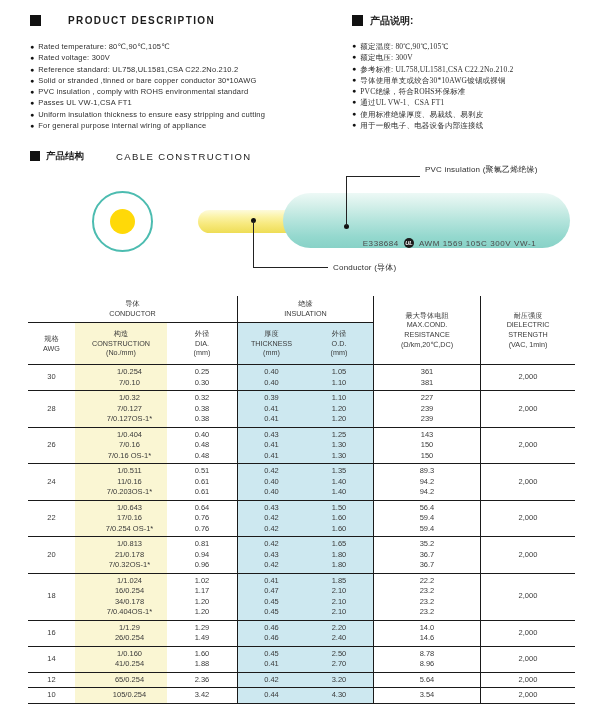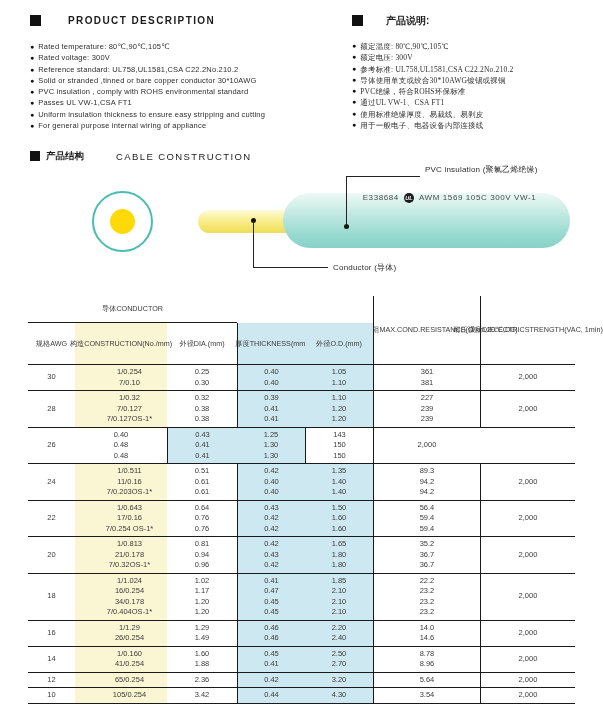--- a/index.html
+++ b/index.html
@@ -29,40 +29,40 @@
   .cross-core { width:25px; height:25px; border-radius:50%; background:#FFD908; }
   .conductor-rod {
     left:198px; top:210px; width:118px; height:23px; border-radius:11.5px;
     background:linear-gradient(180deg,#FEFBDC 0%,#FBF3A6 30%,#F7E97E 60%,#EEDD55 100%);
   }
   .cable-body {
     left:283px; top:193px; width:287px; height:55px; border-radius:27.5px;
     background:linear-gradient(180deg,#EDF9F6 0%,#D5F0EA 22%,#B4E4DC 50%,#94D8CE 80%,#88D2C7 100%);
   }
   .cable-print {
-    left:283px; top:193px; width:287px; height:55px; display:flex; align-items:flex-start;
+    left:283px; top:193px; width:287px; height:55px; display:flex; align-items:flex-end;
     justify-content:center; padding-left:46px; gap:5px;
   }
   .print-text { font-size:8px; color:#4b4b4b; letter-spacing:0.6px; white-space:nowrap; }
   .ul-mark {
     width:10px; height:10px; border-radius:50%; background:#1b1b1b; color:#fff;
     font-size:5.5px; font-weight:700; display:flex; align-items:center; justify-content:center;
     font-style:italic;
   }
   .lead-line { background:#222; }
   .lead-dot { width:5px; height:5px; border-radius:50%; background:#111; }
   .diagram-label { font-size:8px; color:#2e2e2e; white-space:nowrap; letter-spacing:0.2px; }
 
   
   .spec-table { left:28px; top:296px; width:547px; }
   .t-head {
     display:grid; grid-template-columns:47px 92px 70px 68px 68px 107px 95px;
     grid-template-rows:27px 41px; border-bottom:1.5px solid #1a1a1a;
   }
-  .hc { display:flex; flex-direction:row; align-items:center; justify-content:center; text-align:right; }
+  .hc { display:flex; flex-direction:column; align-items:center; justify-content:center; text-align:right; }
   .hc div { font-size:7.2px; line-height:9.6px; color:#3a3a3a; white-space:nowrap; }
   .g-conductor { grid-column:1/4; grid-row:1; border-bottom:1px solid #1a1a1a; }
   .g-insulation { grid-column:4/6; grid-row:1; border-bottom:1px solid #1a1a1a; border-left:1.5px solid #1a1a1a; }
   .h-res { grid-column:6; grid-row:1/3; border-left:1.5px solid #1a1a1a; }
   .h-die { grid-column:7; grid-row:1/3; border-left:1.5px solid #1a1a1a; }
   .h-awg { grid-column:1; grid-row:2; }
   .h-con { grid-column:2; grid-row:2; background:#FAF6D3; }
   .h-dia { grid-column:3; grid-row:2; }
   .h-thk { grid-column:4; grid-row:2; background:#CDE8F0; border-left:1.5px solid #1a1a1a; }
   .h-od  { grid-column:5; grid-row:2; background:#CDE8F0; }
@@ -116,21 +116,21 @@
       <span class="bullet">●</span>
       <span class="b-text">Uniform insulation thickness to ensure easy stripping and cutting</span>
     </div>
     <div class="b-line">
       <span class="bullet">●</span>
       <span class="b-text">For general purpose internal wiring of appliance</span>
     </div>
   </div>
 
 <span class="abs sq" style="left:352px; top:15px;"></span>
-<div class="abs sec-title-cn" style="left:370px; top:14px;margin-left:16px;">产品说明:</div>
+<div class="abs sec-title-cn" style="left:370px; top:14px;">产品说明:</div>
 <div class="abs b-list" style="left:352px; top:41px; width:251px; overflow:hidden;font-family:Liberation Serif, serif;">
     <div class="b-line">
       <span class="bullet">●</span>
       <span class="b-text">额定温度: 80℃,90℃,105℃</span>
     </div>
     <div class="b-line">
       <span class="bullet">●</span>
       <span class="b-text">额定电压: 300V</span>
     </div>
     <div class="b-line">
@@ -184,20 +184,24 @@
 <div class="abs lead-line" style="left:253px; top:221px; width:1px; height:47px;"></div>
 <div class="abs lead-line" style="left:253px; top:267px; width:75px; height:1px;"></div>
 <div class="abs diagram-label" style="left:333px; top:262px;">Conductor (导体)</div>
 
 <div class="abs spec-table">
   <div class="t-head">
     <div class="hc g-conductor">
       <div>导体</div>
       <div>CONDUCTOR</div>
     </div>
+    <div class="hc g-insulation">
+      <div>绝缘</div>
+      <div>INSULATION</div>
+    </div>
     <div class="hc h-res">
       <div>最大导体电阻</div>
       <div>MAX.COND.</div>
       <div>RESISTANCE</div>
       <div>(Ω/km,20℃,DC)</div>
     </div>
     <div class="hc h-die">
       <div>耐压强度</div>
       <div>DIELECTRIC</div>
       <div>STRENGTH</div>
@@ -287,20 +291,25 @@
           <div>239</div>
         </div>
         <div class="t-cell col-die">
           <div>2,000</div>
         </div>
       </div>
       <div class="t-row">
         <div class="t-cell col-awg">
           <div>26</div>
         </div>
+        <div class="t-cell col-con">
+          <div>1/0.404</div>
+          <div>7/0.16</div>
+          <div>7/0.16 OS-1*</div>
+        </div>
         <div class="t-cell col-dia">
           <div>0.40</div>
           <div>0.48</div>
           <div>0.48</div>
         </div>
         <div class="t-cell col-thk">
           <div>0.43</div>
           <div>0.41</div>
           <div>0.41</div>
         </div>

